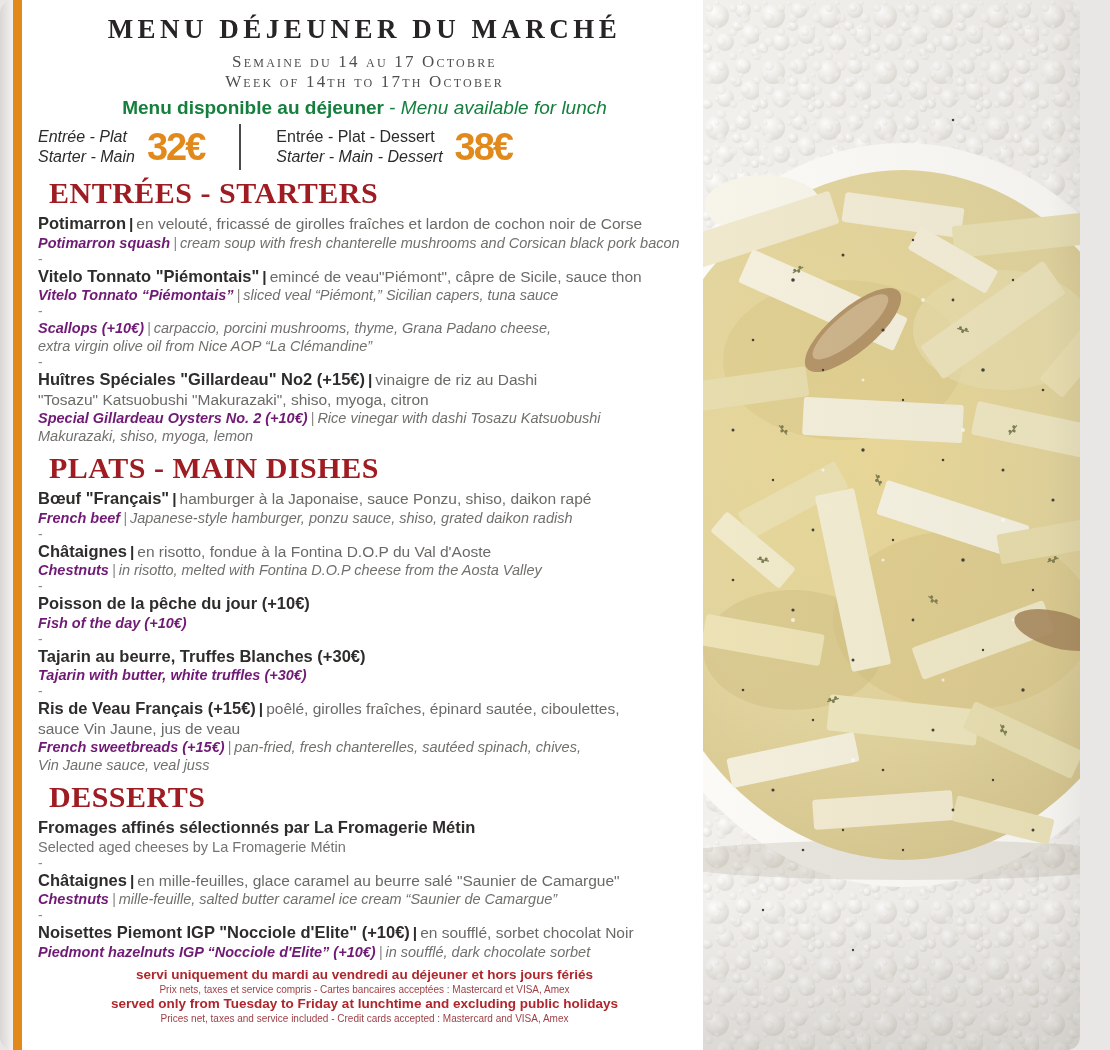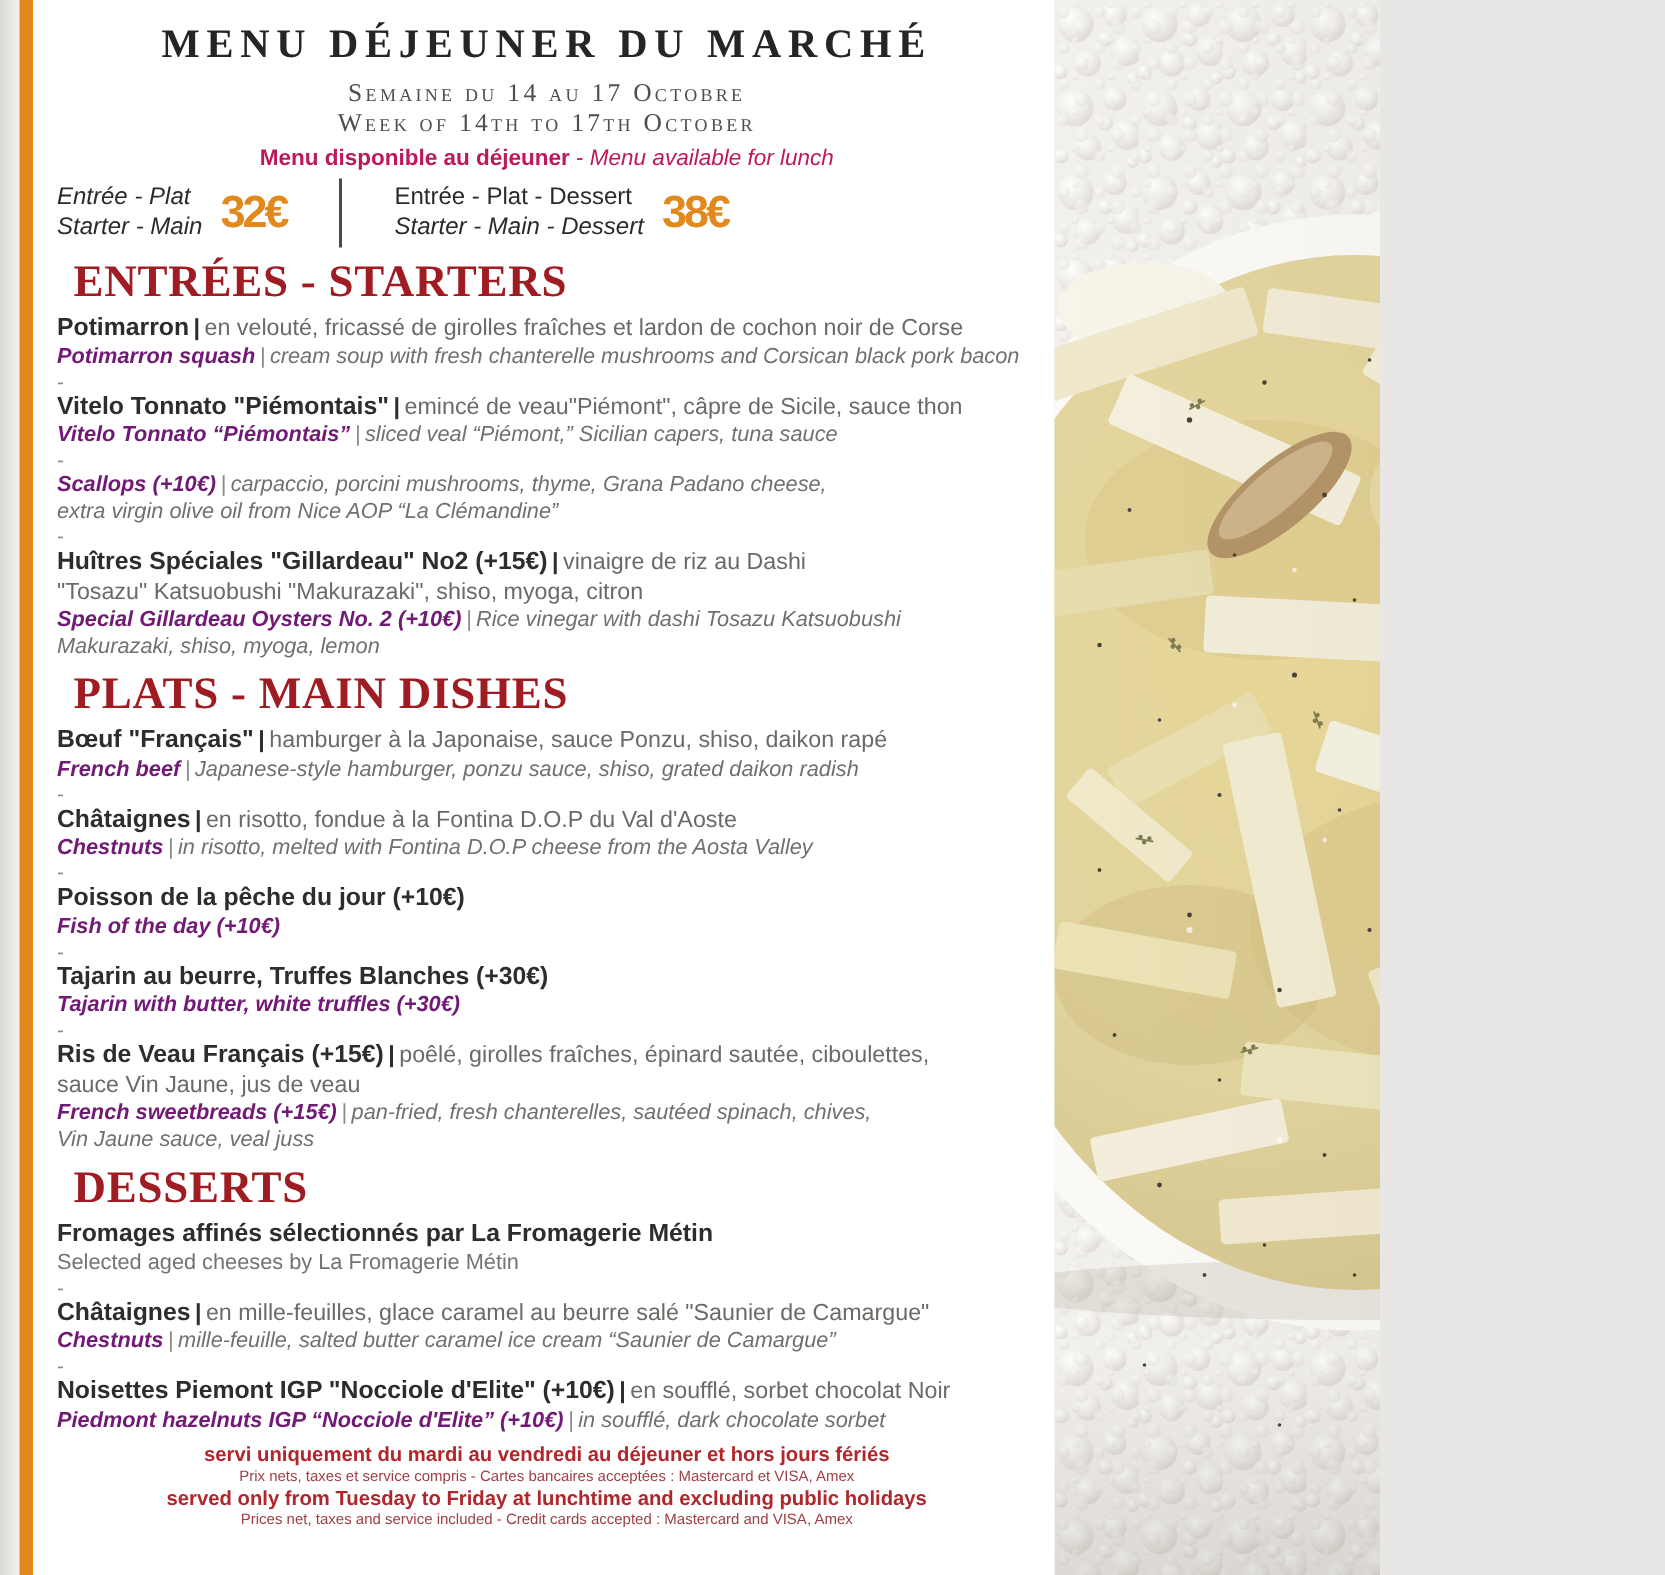--- a/index.html
+++ b/index.html
@@ -1,37 +1,37 @@
 <!DOCTYPE html>
 <html style="--orange: #E1891B; --red: #9E1C22; --footerRed: #B0262C;"><head>
 <meta charset="utf-8">
 <style>
   html,body{margin:0;padding:0;background:#e8e7e5;}
-  .stage{position:relative;width:920px;height:1050px;overflow:hidden;background:#efeeec;
-         font-family:"Liberation Sans",sans-serif;}
+  .stage{position:relative;width:1080px;height:1050px;overflow:hidden;background:#efeeec;
+         font-family:"Liberation Sans",sans-serif;border-radius:13px;}
   .edge-left{position:absolute;left:0;top:0;width:13px;height:100%;
              background:linear-gradient(to right,#d8d7d4,#f3f2f0);}
   .bar{position:absolute;top:0;width:9px;height:100%;background:var(--orange,#E1891B);z-index:5;}
   .bar-left{left:13px;}
   .bar-right{left:1088px;}
   .menu{position:absolute;left:22px;top:0;width:681px;height:1050px;background:#ffffff;
         box-sizing:border-box;padding:12px 12px 0 16px;}
   .menu-header{text-align:center;}
   h1{font-family:"Liberation Serif",serif;font-size:27px;font-weight:700;color:#262523;
      letter-spacing:4.5px;margin:2px 0 7px 0;}
   .sub{font-family:"Liberation Serif",serif;font-variant:small-caps;font-size:17px;color:#4f4e4c;
        letter-spacing:2.2px;line-height:20px;}
-  .avail{font-size:15px;color:#be185d;margin:5px 0 3px 0;}
+  .avail{font-size:19px;color:#15803d;margin:5px 0 3px 0;}
   .avail b{font-weight:700;}
   .avail i{font-style:italic;font-weight:500;}
   .pricing{display:flex;justify-content:flex-start;align-items:center;gap:33px;margin:5px 0 0 0;}
   .opt{display:flex;align-items:center;gap:12px;}
   .optlabels{text-align:left;font-size:16px;color:#2b2b29;line-height:20px;}
   .optlabels .it{font-style:italic;}
-  .price{font-size:30px;font-weight:700;color:var(--orange,#E1891B);letter-spacing:-2px;}
+  .price{font-size:38px;font-weight:700;color:var(--orange,#E1891B);letter-spacing:-2px;}
   .pdivider{width:2px;height:46px;background:#4a4a48;margin:0 2px;}
   h2.sec-title{font-family:"Liberation Serif",serif;font-size:30px;font-weight:700;
      color:var(--red,#9E1C22);letter-spacing:0.5px;margin:7px 0 5px 11px;line-height:32px;}
   .item p{margin:0;}
   .fr{font-size:15.5px;color:#6b6a66;line-height:19.5px;}
   .fr b{font-size:16.5px;font-weight:700;color:#2e2d2b;}
   .fr .frpipe{font-weight:700;color:#2e2d2b;margin:0 3px;}
   .en{font-size:14.5px;font-style:italic;color:#71706c;line-height:18px;}
   .en b{font-weight:700;color:#701a75;}
   .en .enpipe{margin:0 3px;color:#8a8984;}

